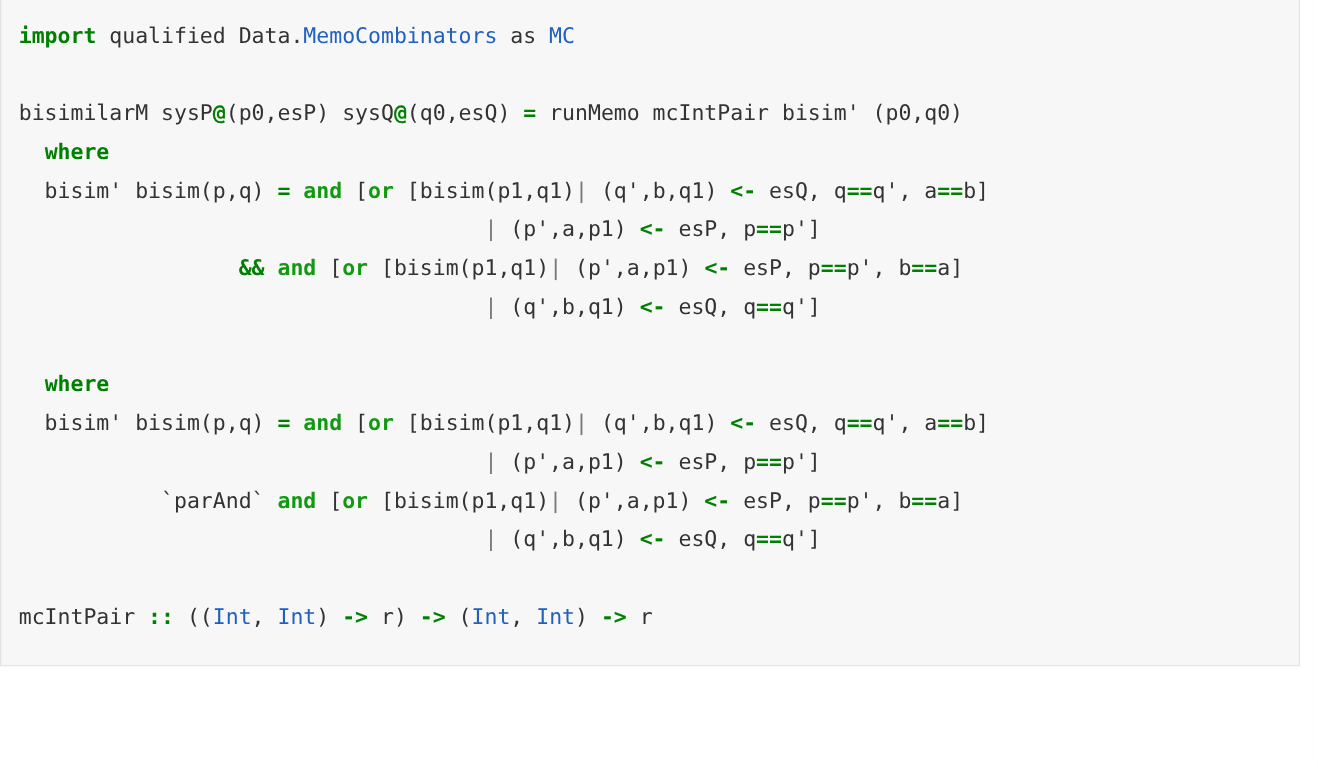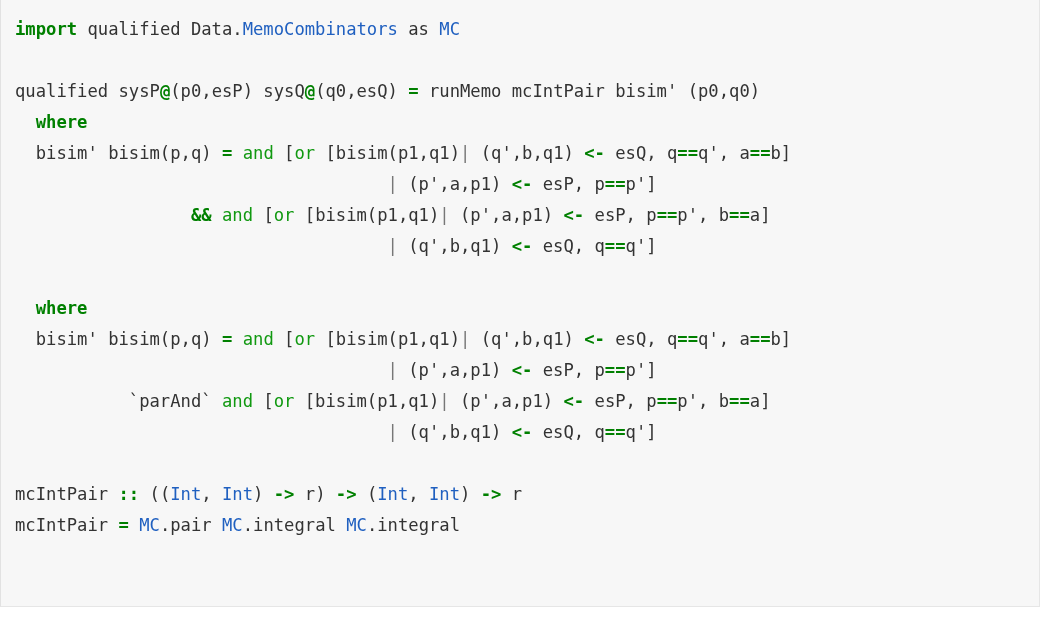--- a/index.html
+++ b/index.html
@@ -13,21 +13,21 @@
     height: 619px;
     overflow: hidden;
     font-family: "DejaVu Sans Mono", monospace;
   }
 
   .code-block {
     position: absolute;
     left: 0px;
     top: 0px;
     width: 1040px;
-    height: 607px;
+    height: 533px;
     box-sizing: border-box;
     background: #f7f7f7;
     border: 1px solid #e6e6e6;
     border-top: none;
     border-left: 1px solid #e2e2e2;
     overflow: hidden;
   }
 
   .code-lines {
     position: absolute;
@@ -42,42 +42,41 @@
     white-space: pre;
     font-family: "DejaVu Sans Mono", monospace;
     font-size: 17.2px;
     letter-spacing: 0px;
     color: #333333;
   }
 
   
   .kw      { color: #008000; font-weight: bold; }  
   .op      { color: #008000; font-weight: bold; }  
-  .fn      { color: #119911; font-weight: normal; } 
+  .fn      { color: #119911; font-weight: bold; } 
   .typ     { color: #2060c0; }                      
   .pln     { color: #333333; }
   .pipe    { color: #777777; }
   .blank   { height: 31px; }
 </style>
 </head>
 <body>
 
 <div class="code-block">
   <div class="code-lines">
       <div class="line"><span class="kw">import</span><span class="pln"> qualified </span><span class="pln">Data.</span><span class="typ">MemoCombinators</span><span class="pln"> as </span><span class="typ">MC</span></div>
       <div class="line blank">&nbsp;</div>
-      <div class="line"><span class="pln">qualified sysP</span><span class="op">@</span><span class="pln">(p0,esP) sysQ</span><span class="op">@</span><span class="pln">(q0,esQ) </span><span class="op">=</span><span class="pln"> runMemo mcIntPair bisim' (p0,q0)</span></div>
+      <div class="line"><span class="pln">bisimilarM sysP</span><span class="op">@</span><span class="pln">(p0,esP) sysQ</span><span class="op">@</span><span class="pln">(q0,esQ) </span><span class="op">=</span><span class="pln"> runMemo mcIntPair bisim' (p0,q0)</span></div>
       <div class="line"><span class="pln">  </span><span class="kw">where</span></div>
       <div class="line"><span class="pln">  bisim' bisim(p,q) </span><span class="op">=</span><span class="pln"> </span><span class="fn">and</span><span class="pln"> [</span><span class="fn">or</span><span class="pln"> [bisim(p1,q1)</span><span class="pipe">|</span><span class="pln"> (q',b,q1) </span><span class="op">&lt;-</span><span class="pln"> esQ, q</span><span class="op">==</span><span class="pln">q', a</span><span class="op">==</span><span class="pln">b]</span></div>
       <div class="line"><span class="pln">                                    </span><span class="pipe">|</span><span class="pln"> (p',a,p1) </span><span class="op">&lt;-</span><span class="pln"> esP, p</span><span class="op">==</span><span class="pln">p']</span></div>
       <div class="line"><span class="pln">                 </span><span class="op">&amp;&amp;</span><span class="pln"> </span><span class="fn">and</span><span class="pln"> [</span><span class="fn">or</span><span class="pln"> [bisim(p1,q1)</span><span class="pipe">|</span><span class="pln"> (p',a,p1) </span><span class="op">&lt;-</span><span class="pln"> esP, p</span><span class="op">==</span><span class="pln">p', b</span><span class="op">==</span><span class="pln">a]</span></div>
       <div class="line"><span class="pln">                                    </span><span class="pipe">|</span><span class="pln"> (q',b,q1) </span><span class="op">&lt;-</span><span class="pln"> esQ, q</span><span class="op">==</span><span class="pln">q']</span></div>
       <div class="line blank">&nbsp;</div>
       <div class="line"><span class="pln">  </span><span class="kw">where</span></div>
       <div class="line"><span class="pln">  bisim' bisim(p,q) </span><span class="op">=</span><span class="pln"> </span><span class="fn">and</span><span class="pln"> [</span><span class="fn">or</span><span class="pln"> [bisim(p1,q1)</span><span class="pipe">|</span><span class="pln"> (q',b,q1) </span><span class="op">&lt;-</span><span class="pln"> esQ, q</span><span class="op">==</span><span class="pln">q', a</span><span class="op">==</span><span class="pln">b]</span></div>
       <div class="line"><span class="pln">                                    </span><span class="pipe">|</span><span class="pln"> (p',a,p1) </span><span class="op">&lt;-</span><span class="pln"> esP, p</span><span class="op">==</span><span class="pln">p']</span></div>
       <div class="line"><span class="pln">           `parAnd` </span><span class="fn">and</span><span class="pln"> [</span><span class="fn">or</span><span class="pln"> [bisim(p1,q1)</span><span class="pipe">|</span><span class="pln"> (p',a,p1) </span><span class="op">&lt;-</span><span class="pln"> esP, p</span><span class="op">==</span><span class="pln">p', b</span><span class="op">==</span><span class="pln">a]</span></div>
       <div class="line"><span class="pln">                                    </span><span class="pipe">|</span><span class="pln"> (q',b,q1) </span><span class="op">&lt;-</span><span class="pln"> esQ, q</span><span class="op">==</span><span class="pln">q']</span></div>
       <div class="line blank">&nbsp;</div>
       <div class="line"><span class="pln">mcIntPair </span><span class="op">::</span><span class="pln"> ((</span><span class="typ">Int</span><span class="pln">, </span><span class="typ">Int</span><span class="pln">) </span><span class="op">-&gt;</span><span class="pln"> r) </span><span class="op">-&gt;</span><span class="pln"> (</span><span class="typ">Int</span><span class="pln">, </span><span class="typ">Int</span><span class="pln">) </span><span class="op">-&gt;</span><span class="pln"> r</span></div>
-      <div class="line"><span class="pln">mcIntPair </span><span class="op">=</span><span class="pln"> </span><span class="typ">MC</span><span class="pln">.pair </span><span class="typ">MC</span><span class="pln">.integral </span><span class="typ">MC</span><span class="pln">.integral</span></div>
     </div>
 </div>
 
 </body></html>

